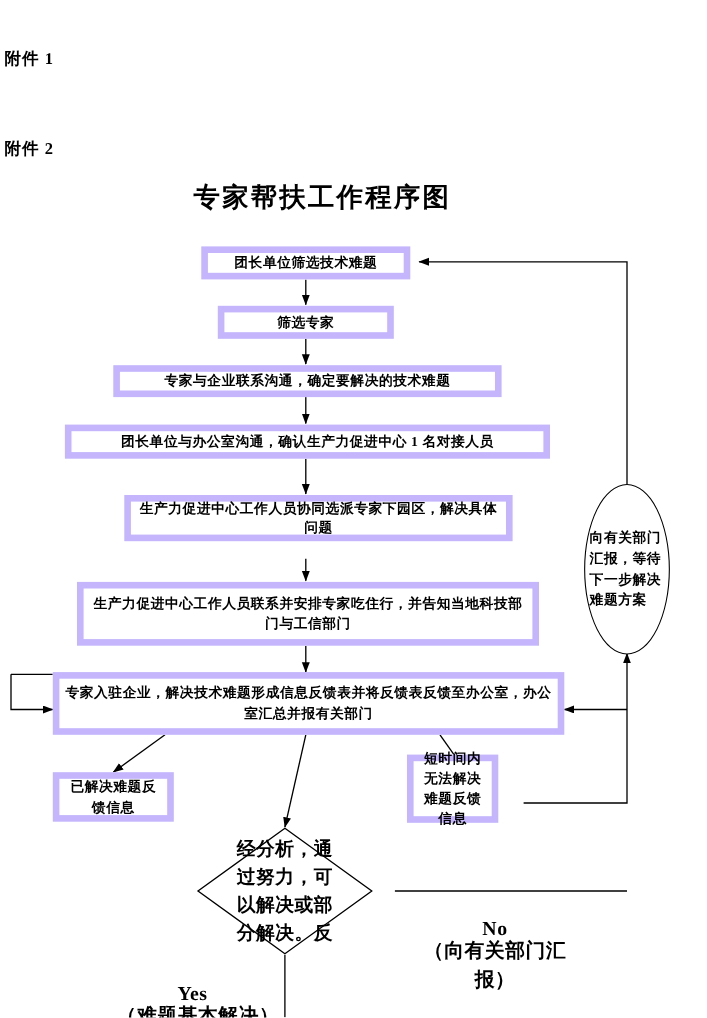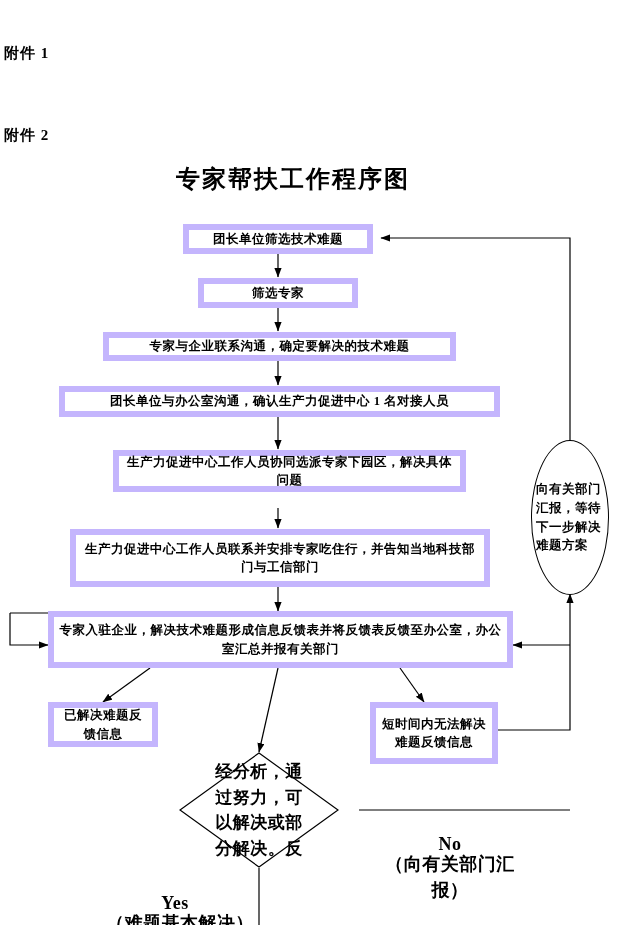--- a/index.html
+++ b/index.html
@@ -188,21 +188,21 @@
 </div>
 
 <div class="node" id="n7" style="left:48px; top:611px; width:465px; height:57px;">
   <span>专家入驻企业，解决技术难题形成信息反馈表并将反馈表反馈至办公室，办公室汇总并报有关部门</span>
 </div>
 
 <div class="node" id="n8" style="left:48px; top:702px; width:110px; height:45px;">
   <span>已解决难题反馈信息</span>
 </div>
 
-<div class="node" id="n9" style="left:370px; top:702px; width:128px; height:62px;">
+<div class="node" id="n9" style="left:370px; top:686px; width:83px; height:62px;">
   <span>短时间内无法解决难题反馈信息</span>
 </div>
 
 <div class="ellipse" id="e1" style="left:531px; top:440px; width:78px; height:155px;">
   <span>向有关部门汇报，等待下一步解决难题方案</span>
 </div>
 
 <div class="diamond-wrap" id="d1" style="left:179px; top:752px; width:160px; height:116px;">
   <svg width="160" height="116" viewBox="0 0 160 116">
     <polygon points="80,1 159,58 80,115 1,58" fill="#ffffff" stroke="#000000" stroke-width="1.2"></polygon>

